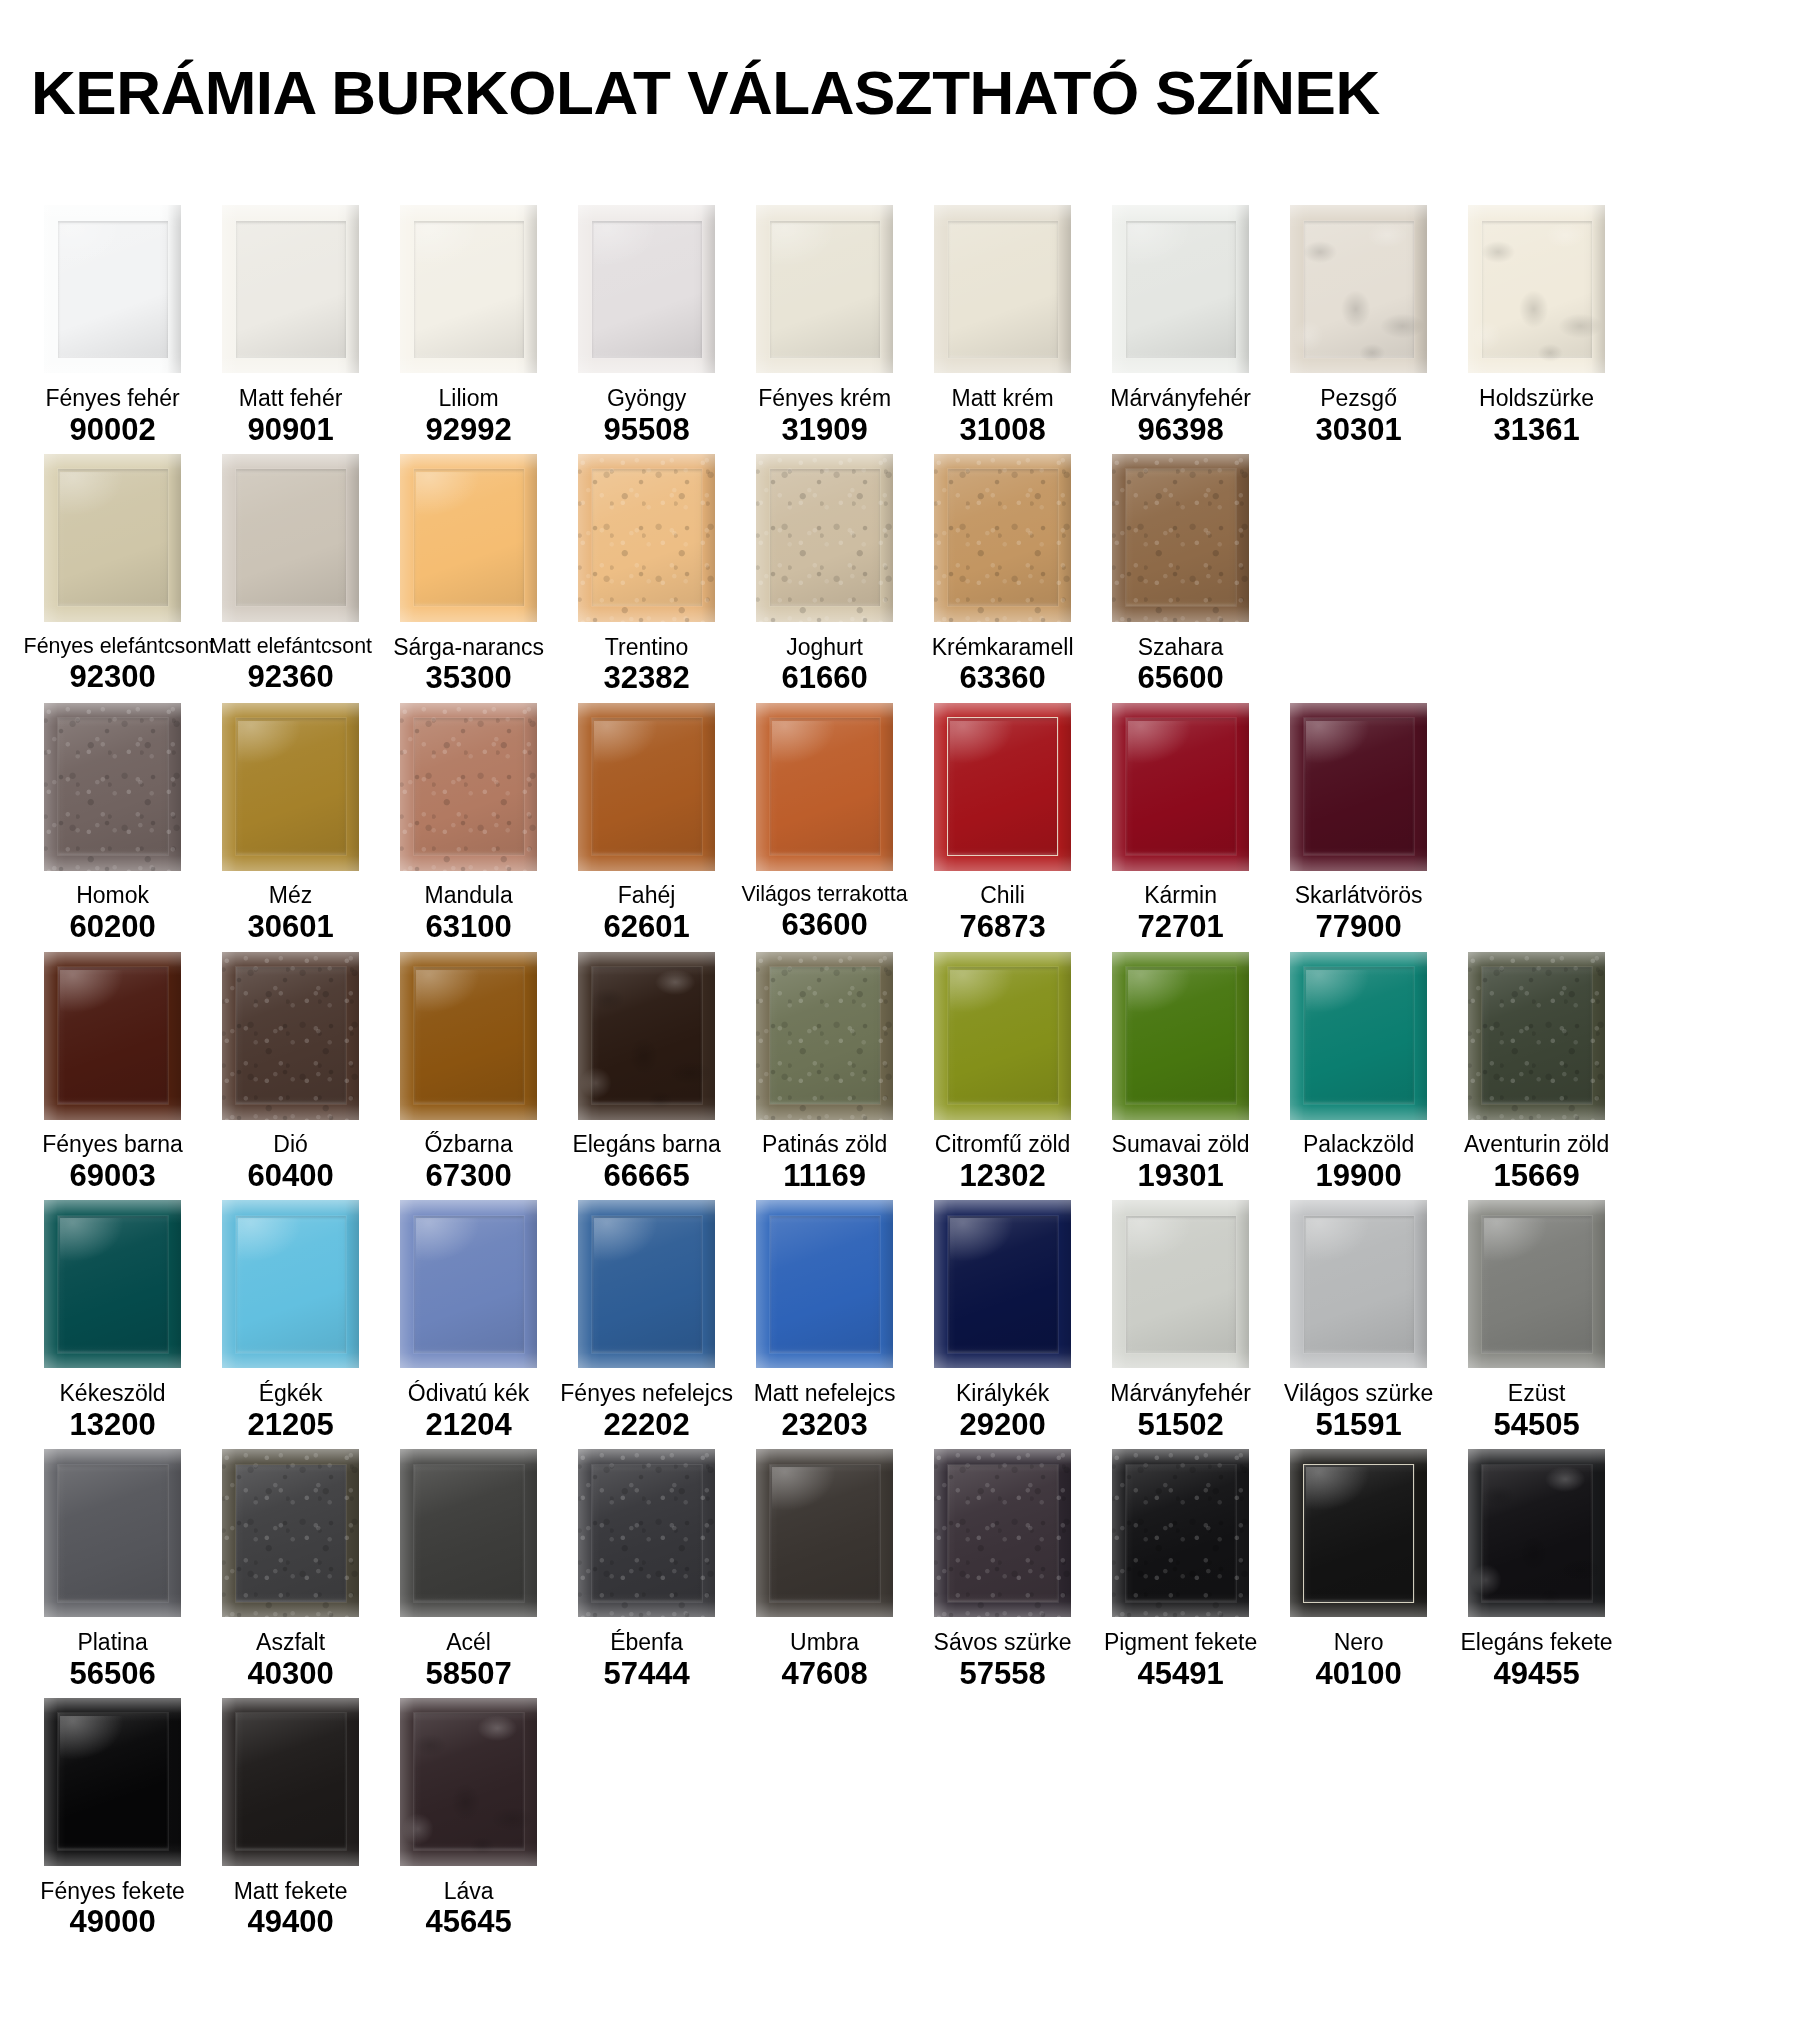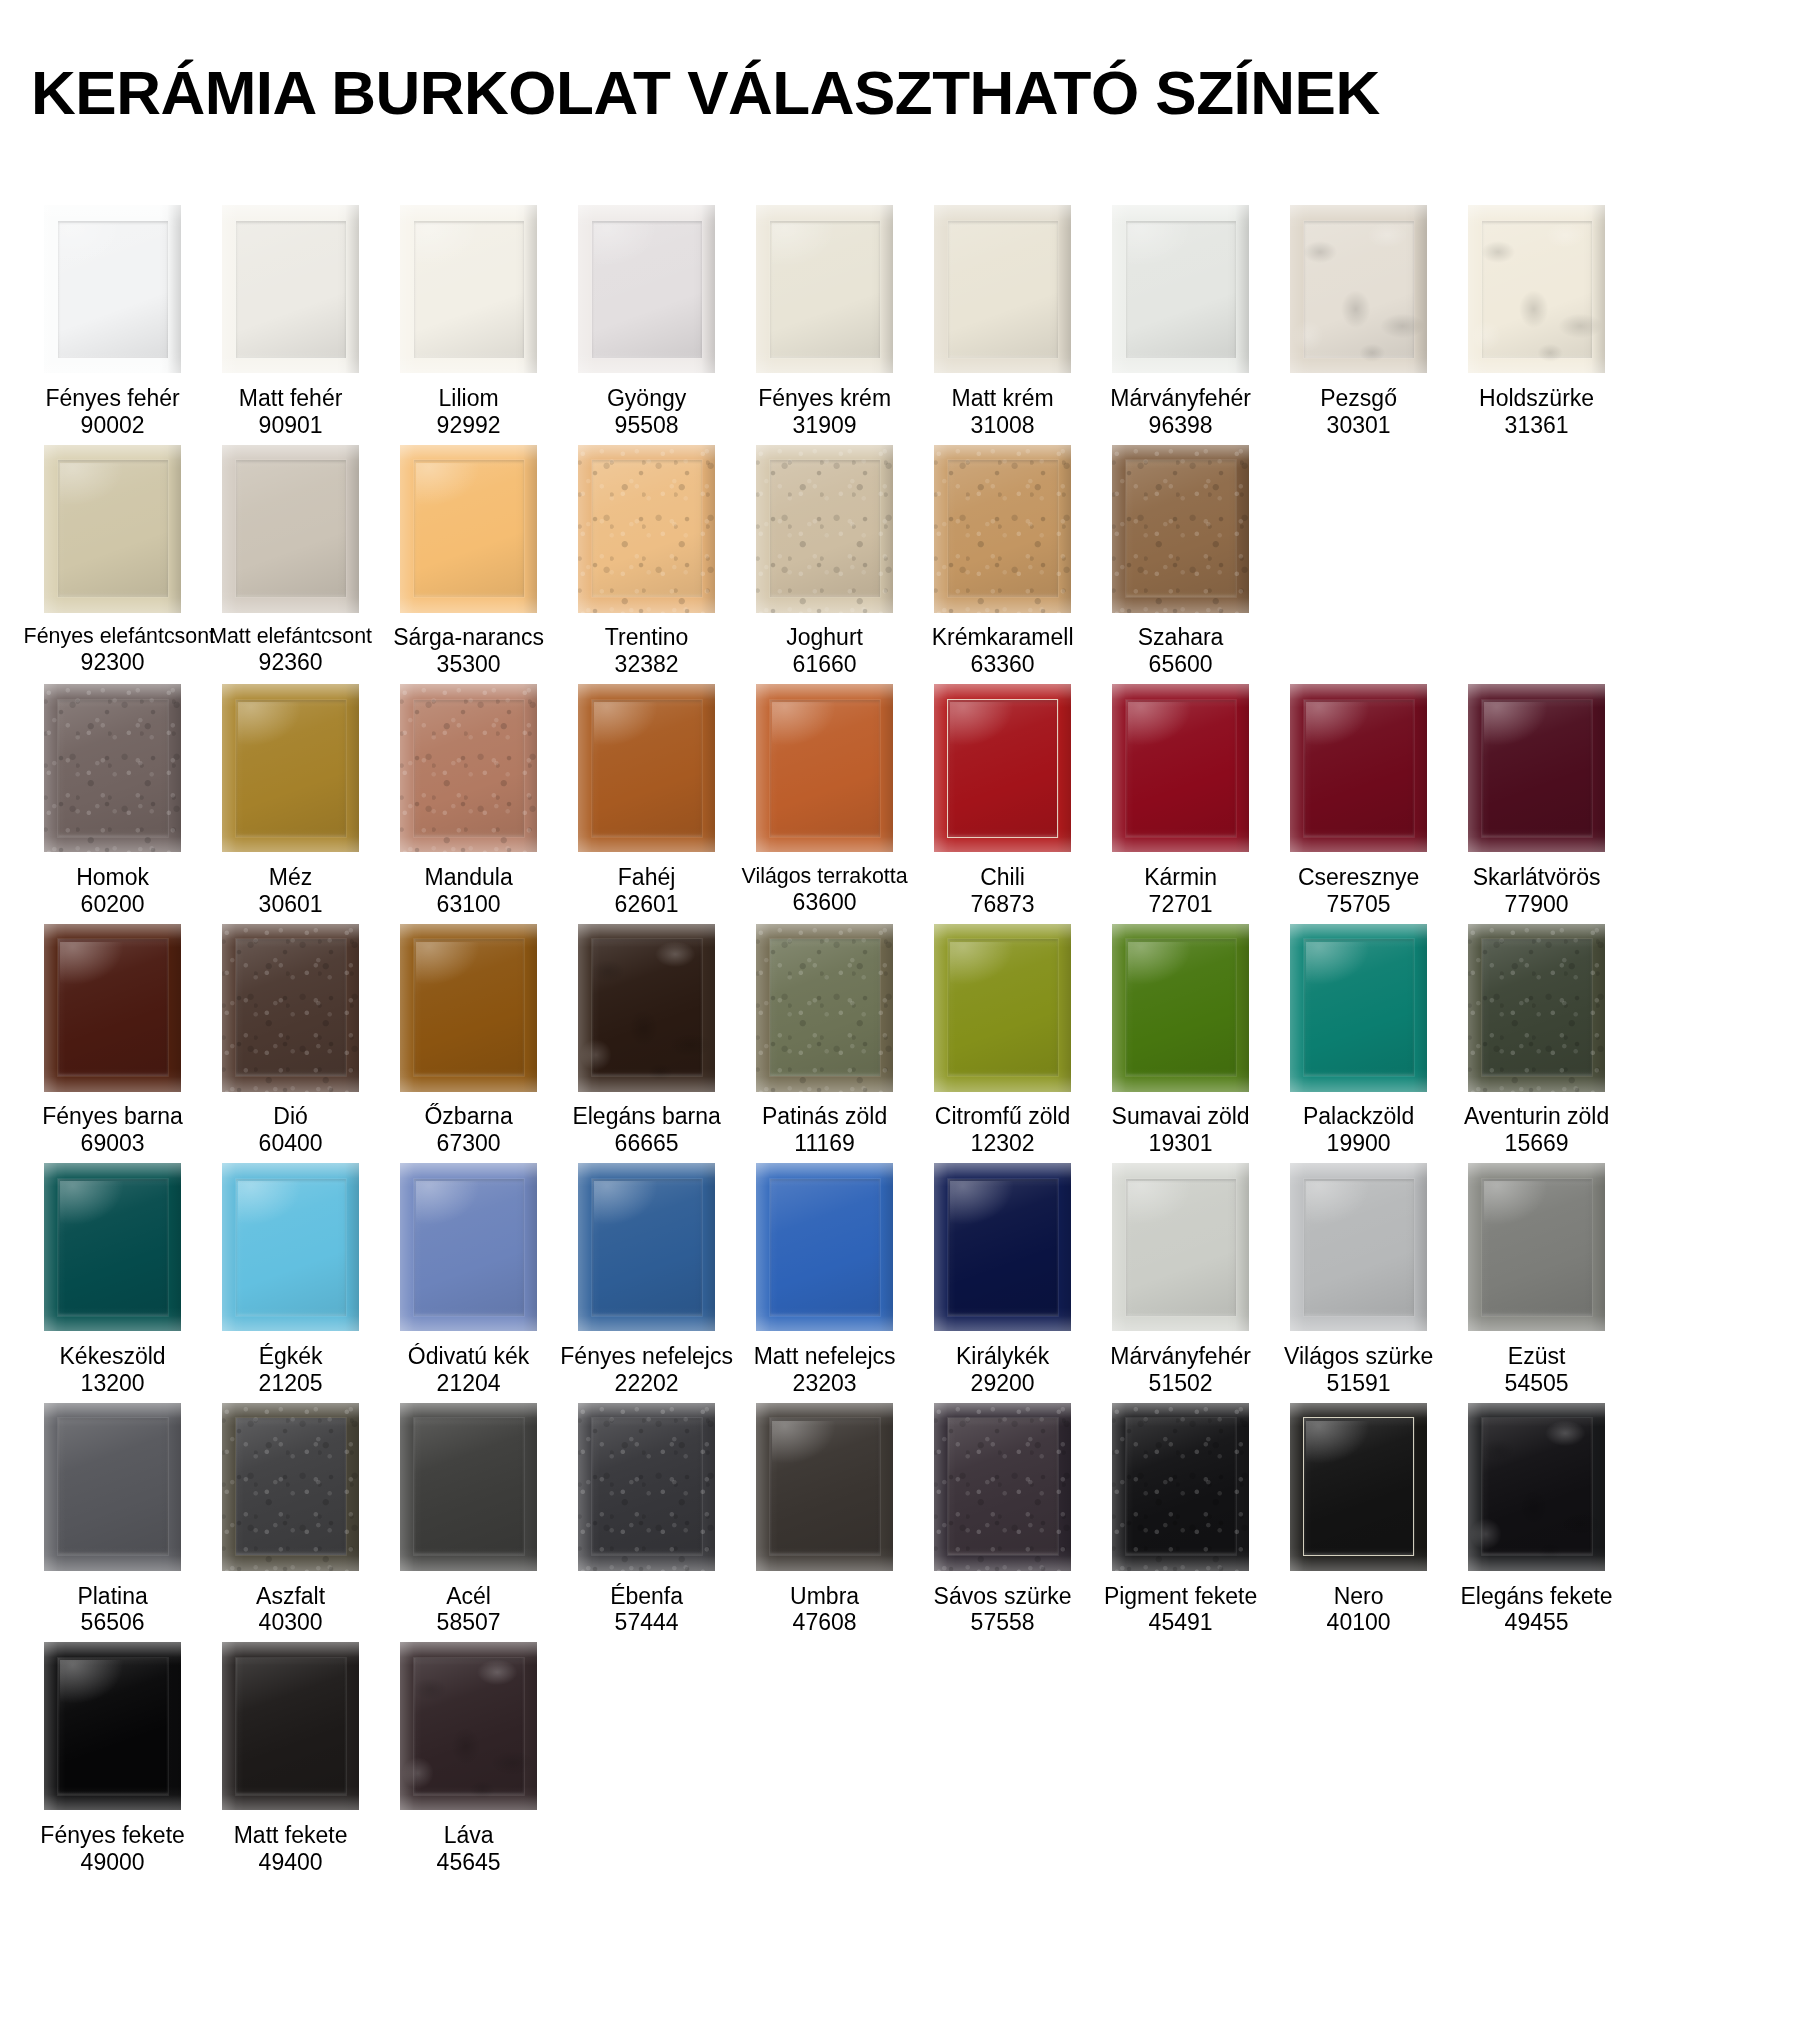--- a/index.html
+++ b/index.html
@@ -145,21 +145,22 @@
     width: 178px;
   }
   .cap-name {
     display: block;
     font-size: 23px;
     white-space: nowrap;
     text-align: center;
   }
   .cap-code {
     display: block;
-    font-size: 23px;
+    font-size: 31px;
+    font-weight: bold;
   }
   .cell.narrow .cap-name { font-size: 21.4px; }
 </style>
 </head>
 <body>
 
 <div id="page">
 
   <h1 class="title">KERÁMIA BURKOLAT VÁLASZTHATÓ SZÍNEK</h1>
 
@@ -414,31 +415,20 @@
             <div class="inner" style="background: rgb(140, 10, 28);"></div>
             <div class="bevel"></div>
             <div class="gloss"></div>
           </div>
           <div class="caption">
             <span class="cap-name">Kármin</span>
             <span class="cap-code">72701</span>
           </div>
         </div>
         <div class="cell">
-          <div class="tile" style="background: rgb(115, 13, 31);">
-            <div class="inner" style="background: rgb(111, 10, 28);"></div>
-            <div class="bevel"></div>
-            <div class="gloss"></div>
-          </div>
-          <div class="caption">
-            <span class="cap-name">Cseresznye</span>
-            <span class="cap-code">75705</span>
-          </div>
-        </div>
-        <div class="cell">
           <div class="tile" style="background: rgb(81, 16, 33);">
             <div class="inner" style="background: rgb(76, 13, 30);"></div>
             <div class="bevel"></div>
             <div class="gloss"></div>
           </div>
           <div class="caption">
             <span class="cap-name">Skarlátvörös</span>
             <span class="cap-code">77900</span>
           </div>
         </div>

